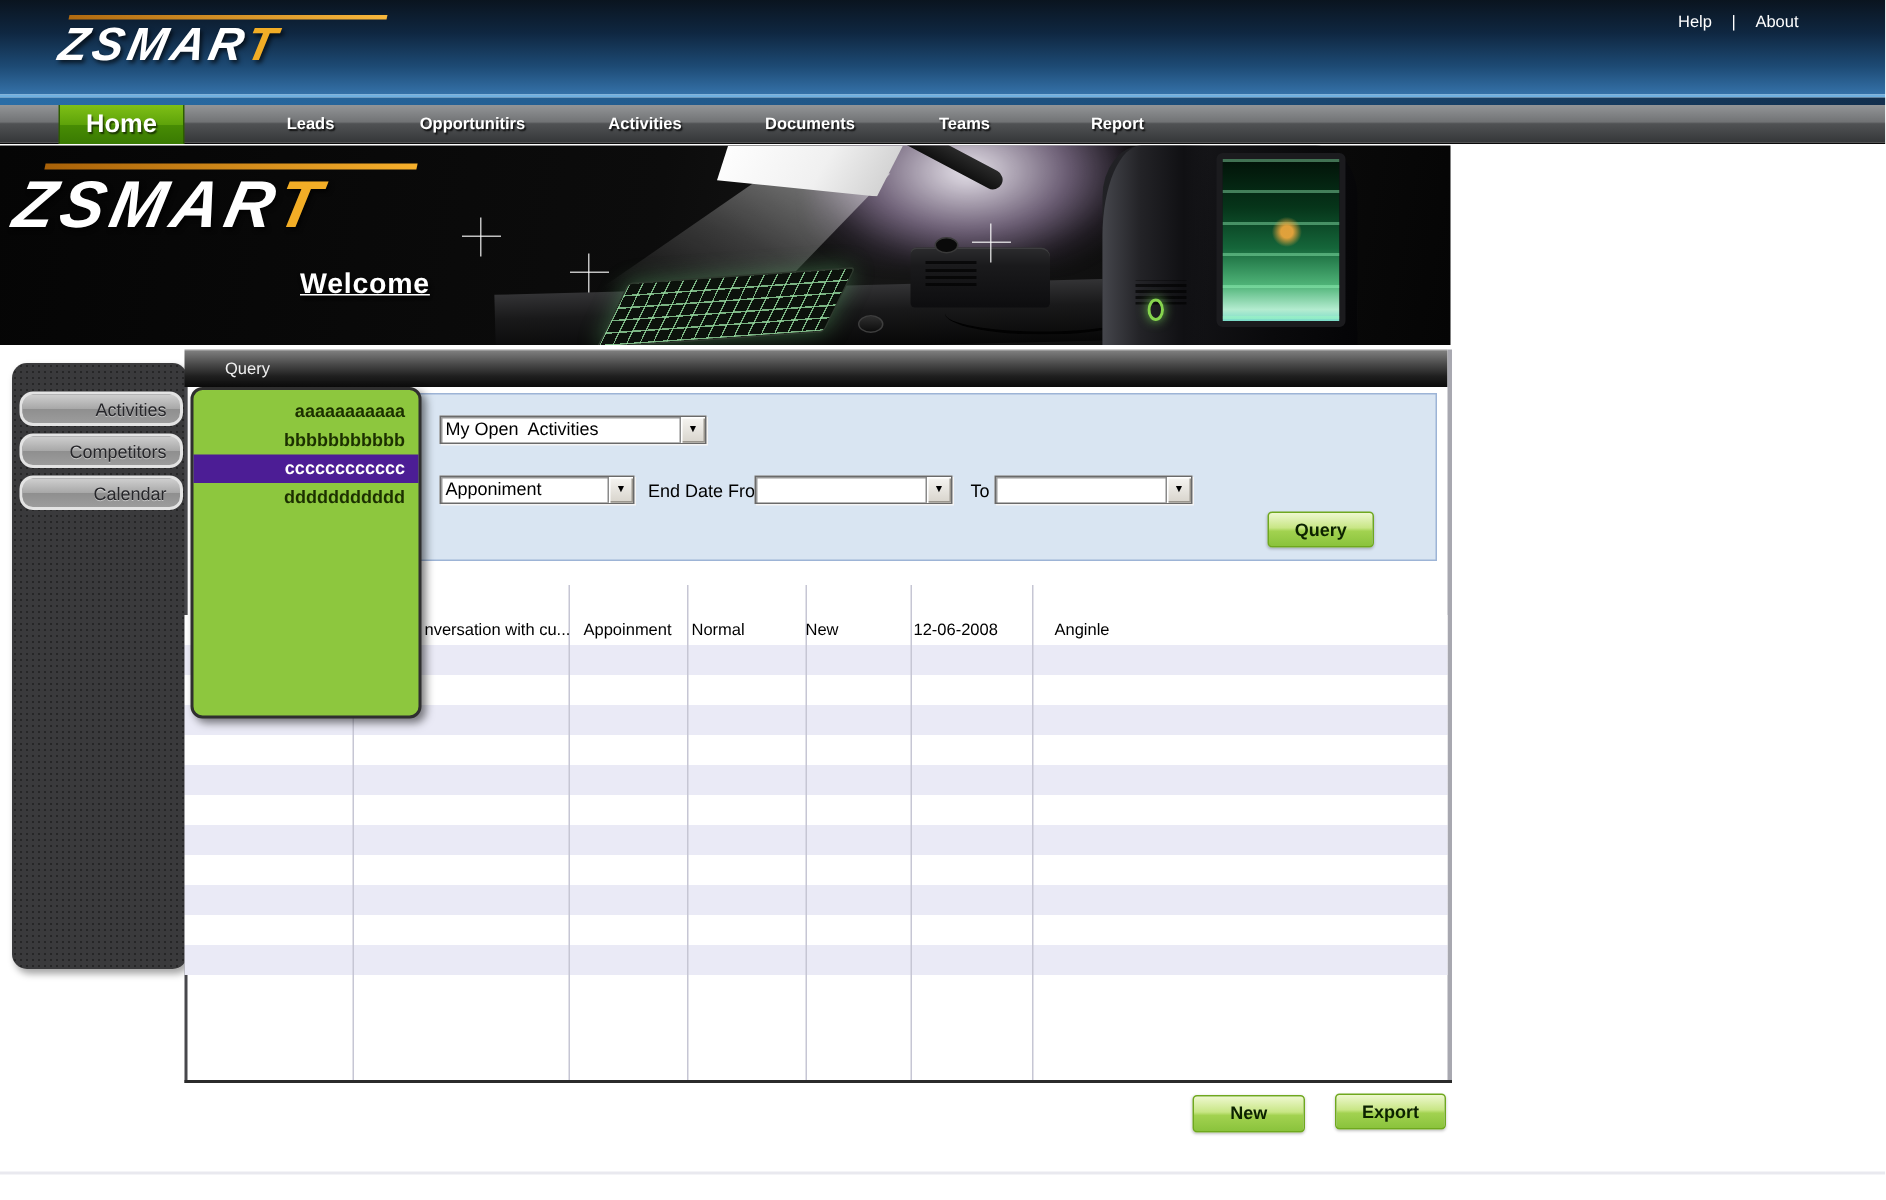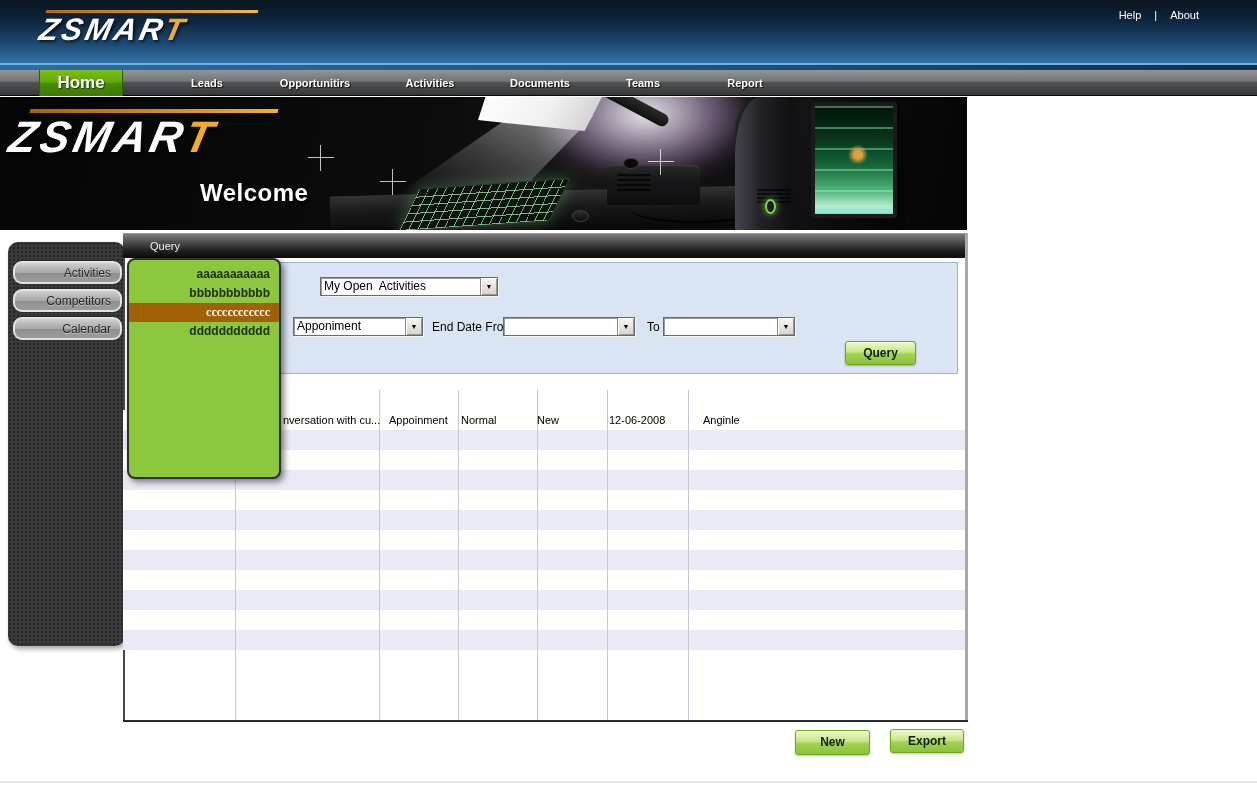--- a/index.html
+++ b/index.html
@@ -85,22 +85,22 @@
       radial-gradient(circle at 55% 45%, rgba(235,165,60,.95) 0 4px, rgba(235,165,60,0) 10px),
       repeating-linear-gradient(180deg, rgba(160,255,195,.4) 0 2px, transparent 2px 21px),
       linear-gradient(180deg,#021208 0%,#06351a 30%,#15663a 55%,#4fb478 78%,#b4ecd0 93%,#7adcc8 100%); }
   .sparkle { position:absolute; width:1px; height:26px; background:rgba(255,255,255,.75); }
   .sparkle::after { content:""; position:absolute; left:-12px; top:12px; width:26px; height:1px;
     background:rgba(255,255,255,.75); }
   .logo-big-wrap { position:absolute; left:10px; top:12px; }
   .logo-big-line { width:248px; height:4px; margin-left:20px;
     background:linear-gradient(90deg,#a86108,#f7b02c); transform:skewX(-12deg); }
   .logo-big-wrap .logo { font-size:44px; line-height:48px; letter-spacing:4px; }
-  .banner-welcome { position:absolute; left:200px; top:82px; color:#fff; font-size:24px;
-    font-weight:bold; letter-spacing:.5px; text-shadow:1px 2px 3px rgba(0,0,0,.9); }
+  .banner-welcome { position:absolute; left:200px; top:82px; color:#fff; font-size:19px;
+    font-weight:bold; letter-spacing:.5px; text-shadow:1px 2px 3px rgba(0,0,0,.9);text-decoration:underline; }
 
   
   .sidebar { position:absolute; left:8px; top:242px; width:117px; height:404px;
     background:#3a3a3c; border-radius:10px; box-shadow:2px 3px 5px rgba(0,0,0,.35);
     background-image:radial-gradient(rgba(0,0,0,.35) 1px, transparent 1px); background-size:4px 4px; }
   .side-btn { position:absolute; left:5px; width:109px; height:23px; line-height:21px;
     text-align:right; padding-right:9px; font-size:12px; color:#26262a; cursor:pointer;
     background:linear-gradient(180deg,#cfcfcf 0%,#a8a8a8 50%,#8f8f8f 52%,#9c9c9c 100%);
     border:2px solid #e3e3e3; border-radius:9px; text-shadow:0 1px 0 rgba(255,255,255,.45); }
 
@@ -138,21 +138,21 @@
   .table-bottom { position:absolute; left:123px; top:720px; width:845px; height:2px; background:#2b2b2b; }
   .table-row1 { position:absolute; left:123px; top:410px; width:842px; height:27px; cursor:pointer; }
   .td { position:absolute; top:4px; font-size:11px; color:#000; white-space:nowrap; }
 
   
   .flyout { position:absolute; left:127px; top:258px; width:154px; height:221px;
     background:#8dc73e; border:2px solid #2f2f2f; border-radius:8px;
     box-shadow:3px 3px 6px rgba(0,0,0,.5); z-index:5; padding-top:5px; }
   .flyout-item { height:19px; line-height:19px; text-align:right; padding-right:9px;
     font-size:12px; font-weight:bold; color:#1c3000; cursor:pointer; }
-  .flyout-item.selected { background:#a16207; color:#fff;font-family:Liberation Serif, serif; }
+  .flyout-item.selected { background:#4c1d95; color:#fff; }
 
   
   .footer-line { position:absolute; left:0; top:781px; width:1257px; height:2px; background:#e9e9ef; }
   .footer { position:absolute; left:0; top:783px; width:1257px; height:17px; background:#d2d1da;
     color:#63636e; font-size:11px; line-height:17px; text-align:center; }
 </style>
 </head>
 <body>
 
 <div class="page">
@@ -214,21 +214,21 @@
     <div class="side-btn" style="top:75px">Calendar</div>
   </div>
 
   <div class="module-title">Query</div>
   <div class="module-body"></div>
   <div class="module-leftline"></div>
   <div class="module-rightline"></div>
 
   <div class="query-panel"></div>
 
-  <div class="combo" style="left:293px; top:277px; width:178px;margin-left:27px;">
+  <div class="combo" style="left:293px; top:277px; width:178px;">
     <span class="combo-text">My Open  Activities</span>
     <span class="combo-arrow">▼</span>
   </div>
 
   <div class="combo" style="left:293px; top:317px; width:130px;">
     <span class="combo-text">Apponiment</span>
     <span class="combo-arrow">▼</span>
   </div>
 
   <span class="form-label" style="left:432px; top:320px;">End Date From</span>

